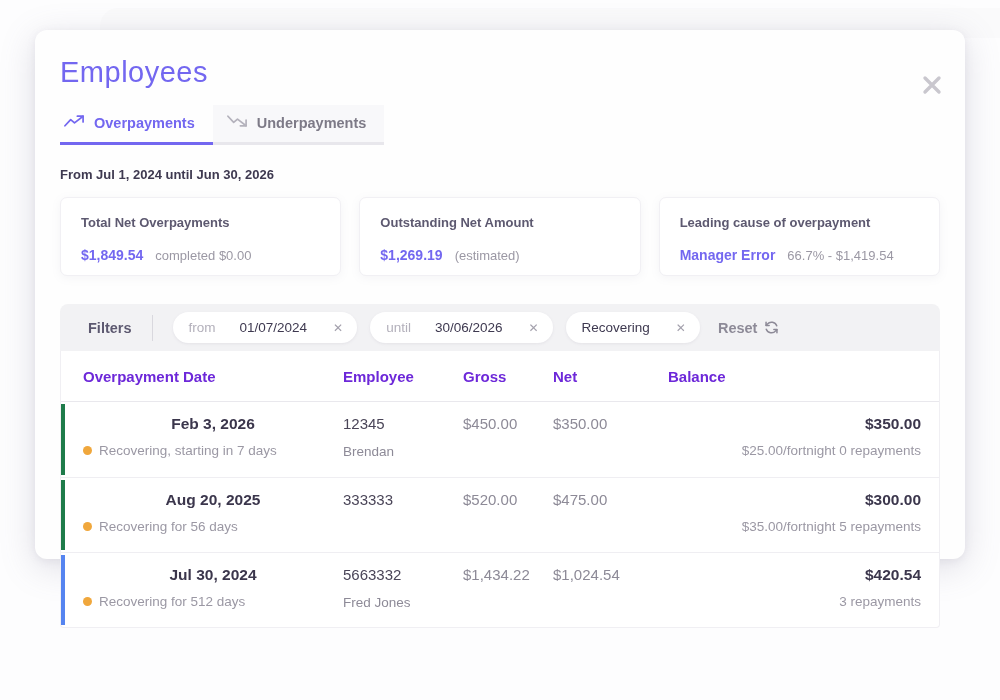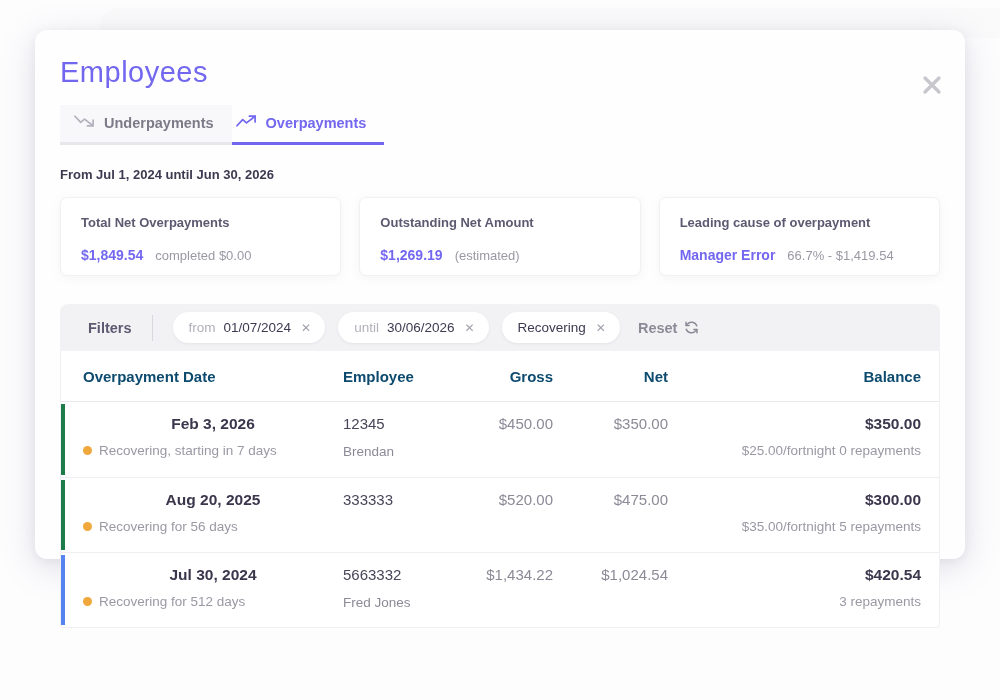--- a/index.html
+++ b/index.html
@@ -54,38 +54,38 @@
   .card-detail{ font-size:13px; color:#9b98a4; }
   
   .filter-bar{
     background:#f2f2f4; border-radius:8px 8px 0 0; height:47px;
     display:flex; align-items:center; padding:0 16px 0 28px; gap:14px;
   }
   .filters-label{ font-size:14.5px; font-weight:600; color:#5d5970; }
   .v-divider{ width:1px; height:26px; background:#d9d8de; margin:0 6px; }
   .chip{
     background:#fff; border-radius:999px; padding:8px 14px 8px 16px;
-    display:inline-flex; align-items:center; gap:8px;
+    display:inline-flex; align-items:center; gap:24px;
     box-shadow:0 1px 3px rgba(130,125,150,.12); cursor:pointer;
   }
   .chip-prefix{ font-size:13.5px; color:#b3b0bb; }
   .chip-value{ font-size:13.5px; font-weight:400; color:#3e3950; }
   .chip-x{ font-size:12px; color:#a3a0ac; margin-left:2px; }
   .reset{ display:inline-flex; align-items:center; gap:7px; color:#8d8a97;
     font-size:14.5px; font-weight:600; margin-left:4px; cursor:pointer; }
   
   .table{ background:#fff; border:1px solid #f0eff3; border-top:none; border-radius:0 0 4px 4px; }
   .t-header, .t-row{
     display:grid;
     grid-template-columns:260px 120px 90px 115px 1fr;
     padding:0 18px 0 22px;
   }
   .t-header{ height:51px; align-items:center; border-bottom:1px solid #e9e8ed; }
-  .th{ font-size:15px; font-weight:700; color:#0c4a6e; }
-  .th.num, .cell.num{ text-align:right; }
+  .th{ font-size:15px; font-weight:700; color:#6d28d9; }
+  .th.num, .cell.num{ }
   .t-row{ position:relative; height:75px; padding-top:13px; }
   .t-row + .t-row{ border-top:1px solid #efeef2; }
   .accent{ position:absolute; left:0; top:2px; bottom:2px; width:4px; }
   .row-date{ font-size:15.5px; font-weight:700; color:#3b364c; margin-bottom:10px;text-align:center; }
   .row-status{ font-size:13.5px; color:#9b98a4; display:flex; align-items:center; gap:7px;text-align:center; }
   .dot{ width:9px; height:9px; border-radius:50%; background:var(--warning,#f0a73c); flex:0 0 auto; }
   .emp-id{ font-size:15px; color:#4a4558; margin-bottom:12px; }
   .emp-name{ font-size:13.5px; color:#8d8a97; }
   .cell.num{ font-size:15px; color:#8d8a97; }
   .bal{ font-size:15.5px; font-weight:700; color:#3b364c; text-align:right; margin-bottom:10px; }
@@ -99,37 +99,37 @@
 <div class="modal">
   <div class="close-btn">
     <svg width="22" height="22" viewBox="0 0 22 22">
         <path d="M4 4 L18 18 M18 4 L4 18" stroke="#c9c7ce" stroke-width="3.4" stroke-linecap="round" fill="none"></path>
       </svg>
   </div>
 
   <h1 class="page-title">Employees</h1>
 
   <div class="tabs">
+    <div class="tab active">
+      <span>
+        <svg width="21" height="14" viewBox="0 0 22 14" fill="none" stroke="currentColor" stroke-width="1.8" stroke-linecap="round" stroke-linejoin="round">
+            <polyline points="1,12 7,5.5 11,9 20,2"></polyline>
+            <polyline points="14,2 20,2 20,8"></polyline>
+          </svg>
+      </span>
+      <span>Overpayments</span>
+    </div>
     <div class="tab inactive">
       <span style="color:#b4b2bc;">
         <svg width="21" height="14" viewBox="0 0 22 14" fill="none" stroke="currentColor" stroke-width="1.8" stroke-linecap="round" stroke-linejoin="round">
             <polyline points="1,2 7,8.5 11,5 20,12"></polyline>
             <polyline points="14,12 20,12 20,6"></polyline>
           </svg>
       </span>
       <span>Underpayments</span>
-    </div>
-    <div class="tab active">
-      <span>
-        <svg width="21" height="14" viewBox="0 0 22 14" fill="none" stroke="currentColor" stroke-width="1.8" stroke-linecap="round" stroke-linejoin="round">
-            <polyline points="1,12 7,5.5 11,9 20,2"></polyline>
-            <polyline points="14,2 20,2 20,8"></polyline>
-          </svg>
-      </span>
-      <span>Overpayments</span>
     </div>
   </div>
 
   <div class="date-range">From Jul 1, 2024 until Jun 30, 2026</div>
 
   <div class="cards">
     <div class="card">
       <div class="card-label">Total Net Overpayments</div>
       <div class="card-valrow">
         <span class="card-value">$1,849.54</span>

